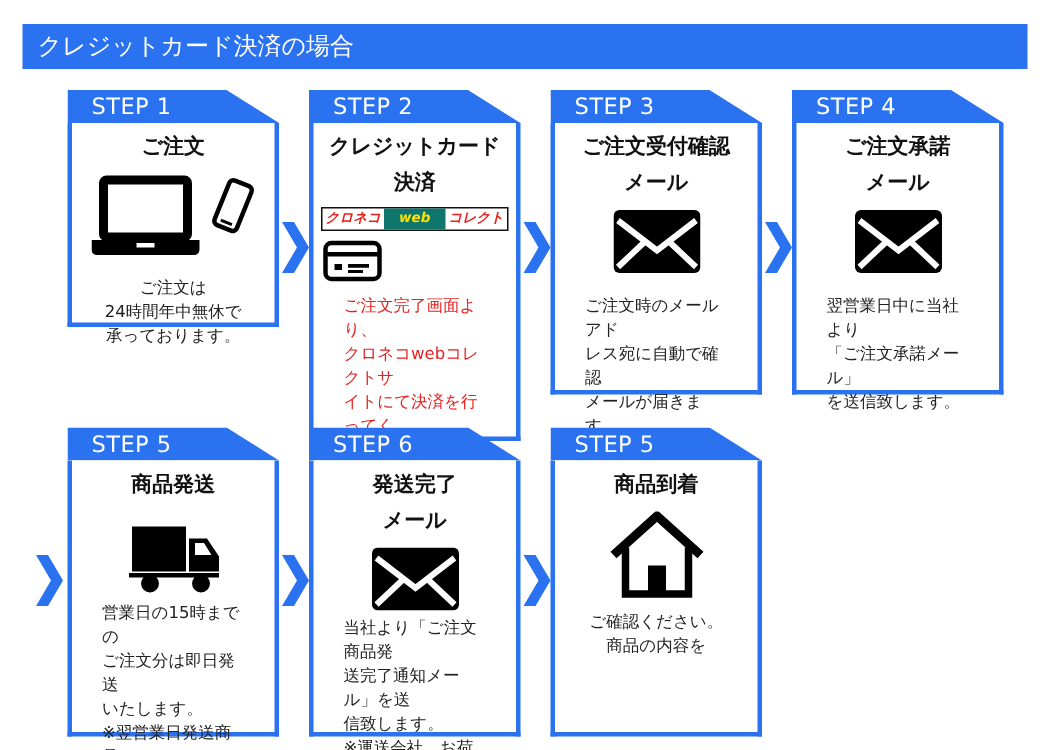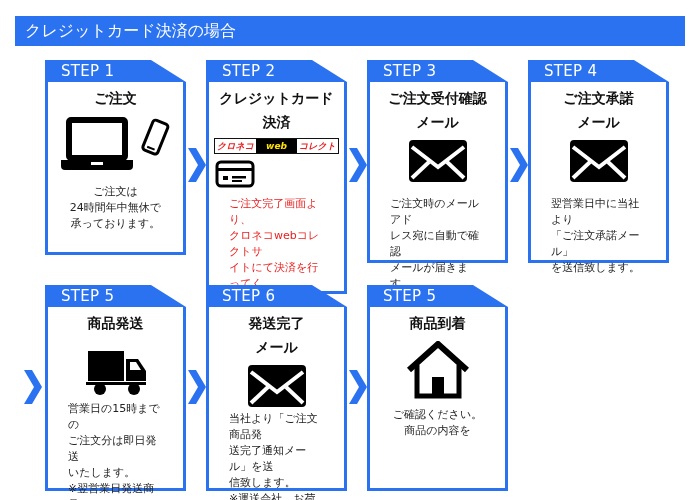--- a/index.html
+++ b/index.html
@@ -25,21 +25,21 @@
 <div class="banner">クレジットカード決済の場合</div>
 
 <div id="flow">
     <div class="card" style="left: 45px; top: 60px; height: 203px; border-radius: 28px;">
       <div class="tab">
         <svg width="141" height="22" viewBox="0 0 141 22">
           <polygon points="0,0 106,0 141,22 0,22" fill="#2a72f0"></polygon>
         </svg>
         <span class="tab-label">STEP 1</span>
       </div>
-      <div class="body" style="height: 173px;">
+      <div class="body" style="height: 136px;">
         <div class="title">
           <div>ご注文</div>
         </div>
         <div style="text-align: center;">
           <svg class="icon" width="110" height="56" viewBox="0 0 110 56">
             <rect x="8" y="4" width="56" height="38" rx="2" fill="none" stroke="#000" stroke-width="6"></rect>
             <path d="M0 44 H72 V50 Q72 54 68 54 H4 Q0 54 0 50Z" fill="#000"></path>
             <rect x="30" y="46" width="12" height="3" fill="#fff"></rect>
             <g transform="translate(94 22) rotate(22)">
               <rect x="-8" y="-17" width="16" height="32" rx="3" fill="none" stroke="#000" stroke-width="3"></rect>
@@ -61,21 +61,21 @@
         </svg>
         <span class="tab-label">STEP 2</span>
       </div>
       <div class="body" style="height: 212px;">
         <div class="title">
           <div>クレジットカード</div>
           <div>決済</div>
         </div>
         <div class="logo">
           <span style="color: rgb(232, 32, 31);">クロネコ</span>
-          <span style="background: #000000; color: rgb(255, 226, 0);">web</span>
+          <span style="background: #0f766e; color: rgb(255, 226, 0);">web</span>
           <span style="color: rgb(232, 32, 31);">コレクト</span>
         </div>
         <div style="text-align: left;">
           <svg class="icon" width="40" height="28" viewBox="0 0 40 28" style="margin-left:6px">
             <rect x="2" y="2" width="36" height="24" rx="4" fill="none" stroke="#000" stroke-width="3"></rect>
             <rect x="2" y="8" width="36" height="3" fill="#000"></rect>
             <rect x="8" y="16" width="5" height="4" fill="#000"></rect>
             <rect x="17" y="16" width="14" height="2.5" fill="#000"></rect>
             <rect x="17" y="20" width="10" height="2" fill="#000"></rect>
           </svg>

